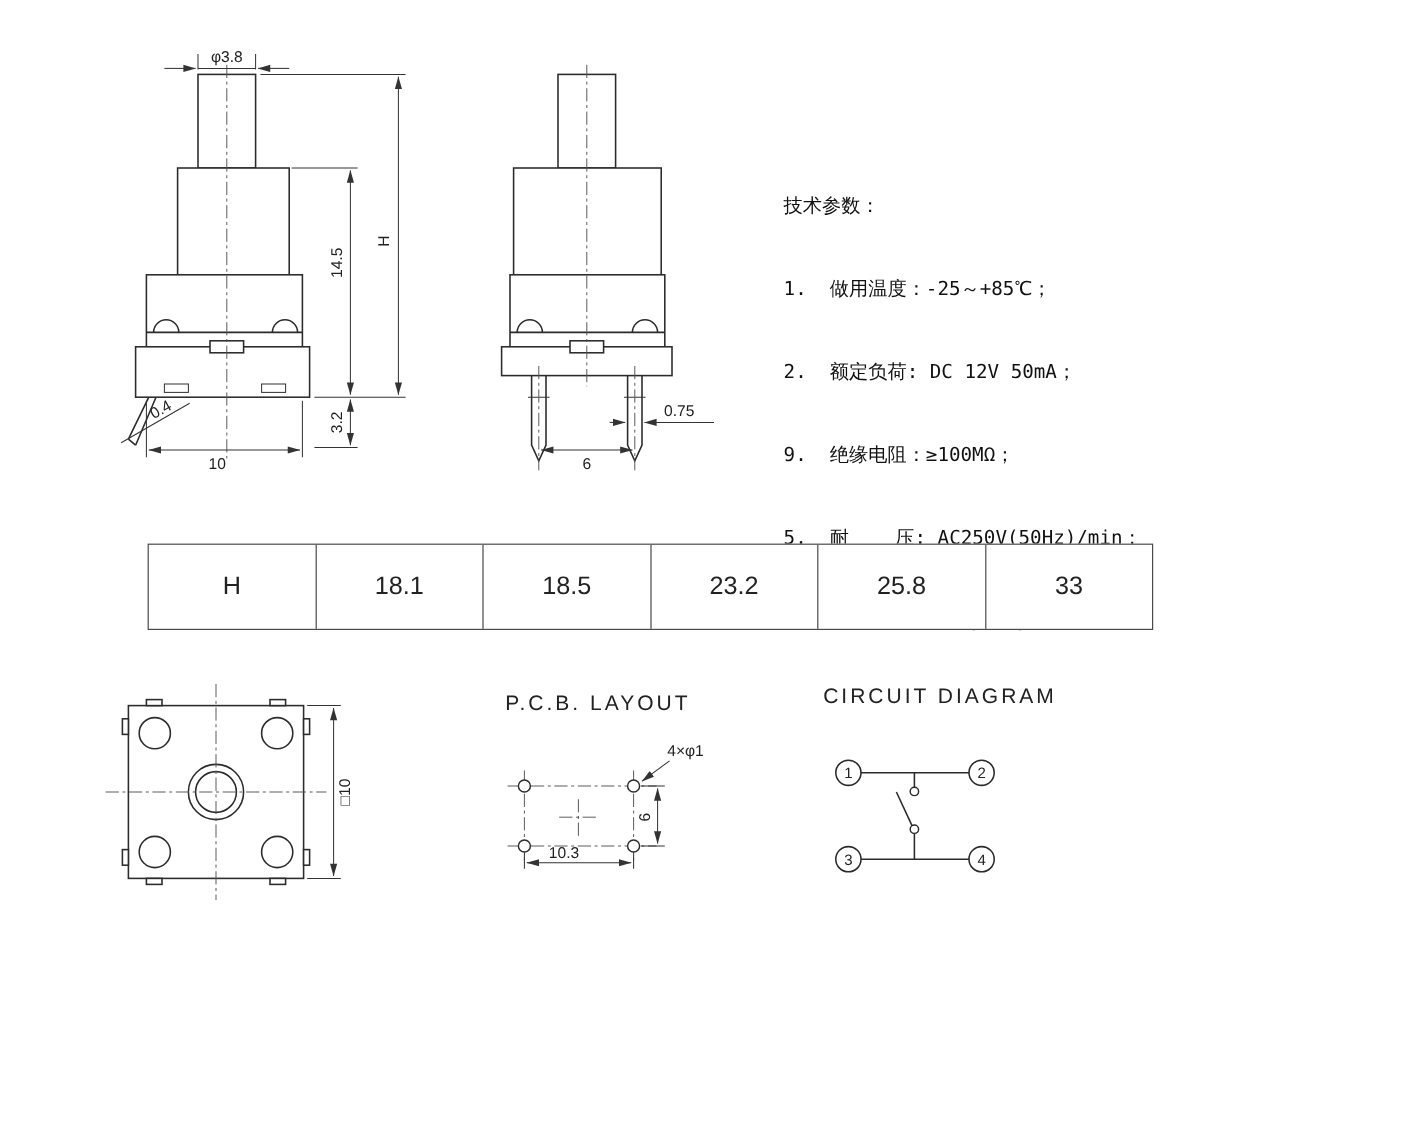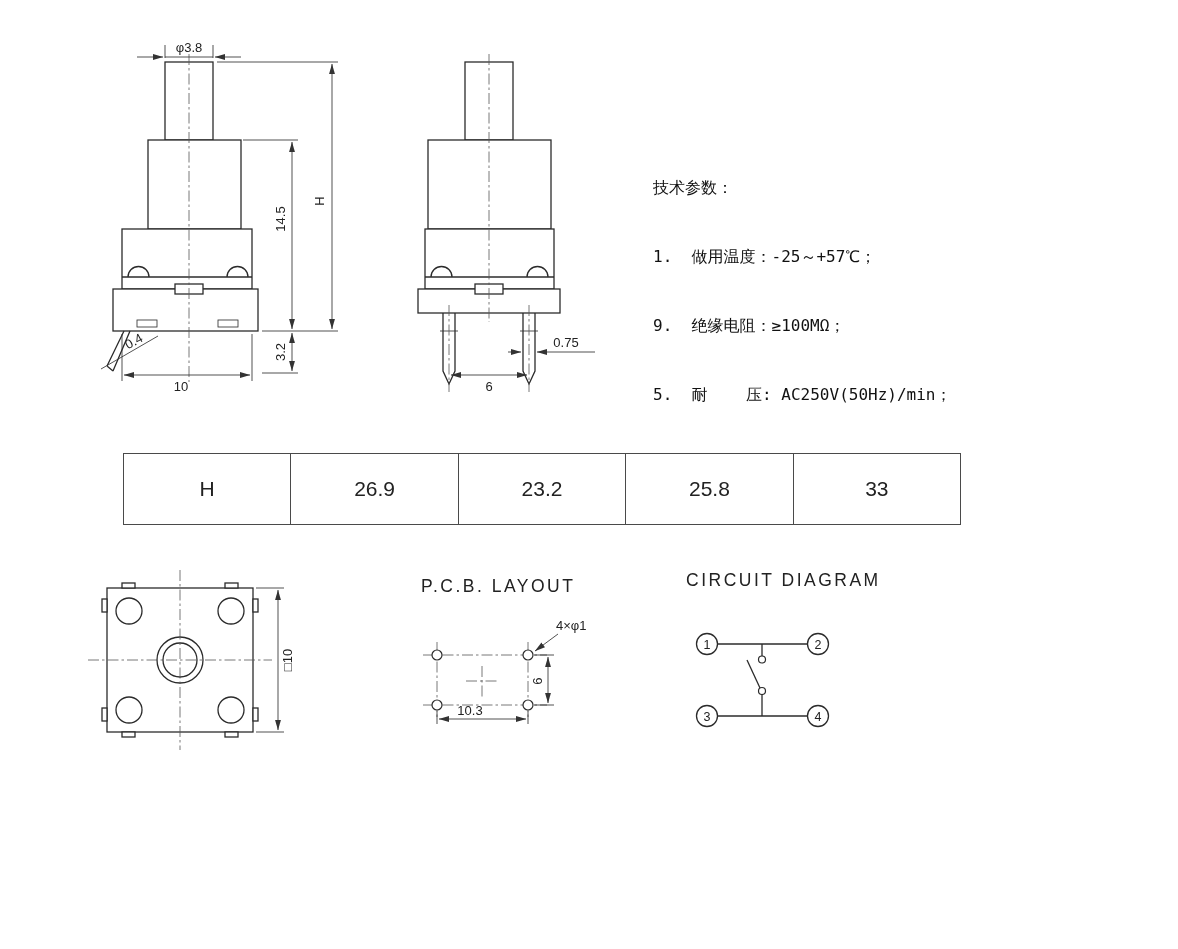--- a/index.html
+++ b/index.html
@@ -13,21 +13,21 @@
   .hole{fill:#fff;stroke:#2b2b2b;stroke-width:1.2;}
   .thin{fill:none;stroke:#333;stroke-width:0.85;}
   .cl{fill:none;stroke:#555;stroke-width:0.8;stroke-dasharray:11 3 2.5 3;}
 
   
   .dim{font:13px "Liberation Sans",sans-serif;fill:#222;}
   .dtitle{font:17.5px "Liberation Sans",sans-serif;letter-spacing:2.5px;fill:#222;}
   .tnum{font:12.5px "Liberation Sans",sans-serif;fill:#222;}
 
   
-  .params{position:absolute;left:653px;top:130px;color:#111;
+  .params{position:absolute;left:653px;top:114px;color:#111;
           font:16px/23px "DejaVu Sans Mono","Liberation Mono",monospace;
           white-space:pre;}
   .params-title{margin-bottom:0;}
 
   
   .htable{position:absolute;left:123px;top:453px;width:836px;height:70px;
           display:flex;border:1px solid #4a4a4a;background:#fff;}
   .hcell{flex:1;display:flex;align-items:center;justify-content:center;
          font:21px "Liberation Sans",sans-serif;color:#222;
          border-left:1px solid #4a4a4a;}
@@ -174,25 +174,27 @@
     <path class="ln" d="M762,644 V656"></path>
     <circle class="hole" cx="762" cy="659.5" r="3.5"></circle>
     <circle class="hole" cx="762" cy="691" r="3.5"></circle>
     <path class="ln" d="M760,688 L747,660"></path>
     <path class="ln" d="M762,694.5 V716"></path>
   </g>
 </svg>
 
 <div class="params">
   <div class="params-title">技术参数：</div>
-  <div class="params-line">1.  做用温度：-25～+57℃；</div>
+  <div class="params-line">1.  做用温度：-25～+85℃；</div>
+  <div class="params-line">2.  额定负荷: DC 12V 50mA；</div>
   <div class="params-line">9.  绝缘电阻：≥100MΩ；</div>
   <div class="params-line">5.  耐    压: AC250V(50Hz)/min；</div>
   <div class="params-line">6.  动 作 力: 180g±50g；</div>
 </div>
 
 <div class="htable">
   <div class="hcell">H</div>
-  <div class="hcell">26.9</div>
+  <div class="hcell">18.1</div>
+  <div class="hcell">18.5</div>
   <div class="hcell">23.2</div>
   <div class="hcell">25.8</div>
   <div class="hcell">33</div>
 </div>
 
 </body></html>

